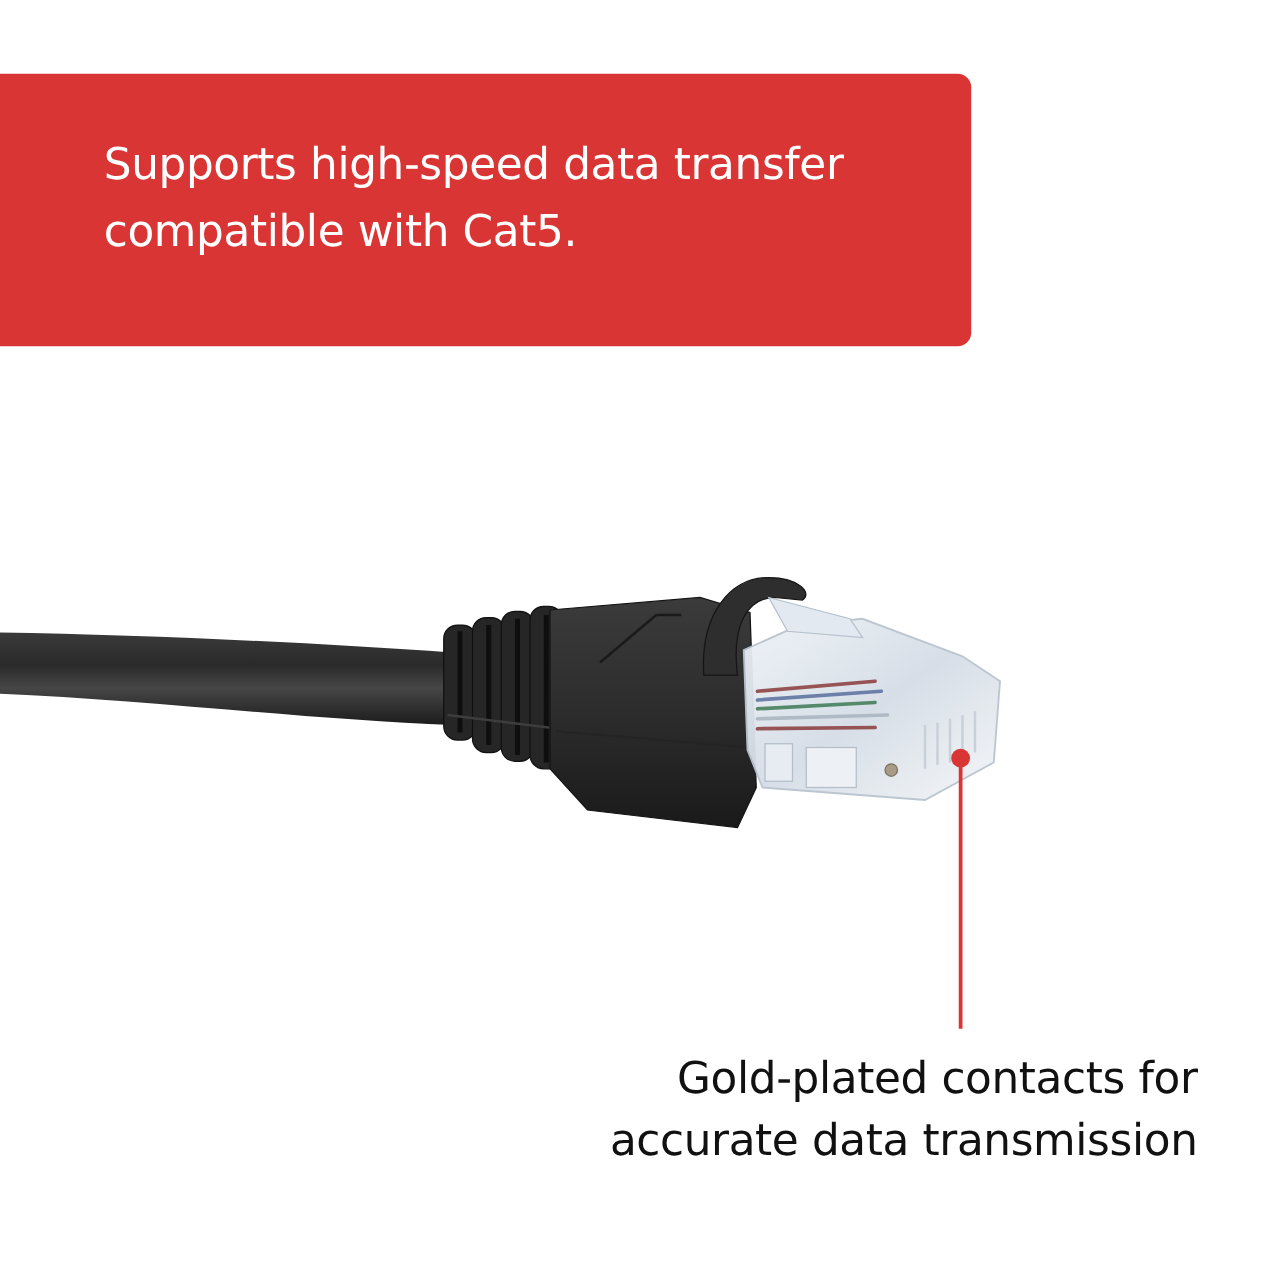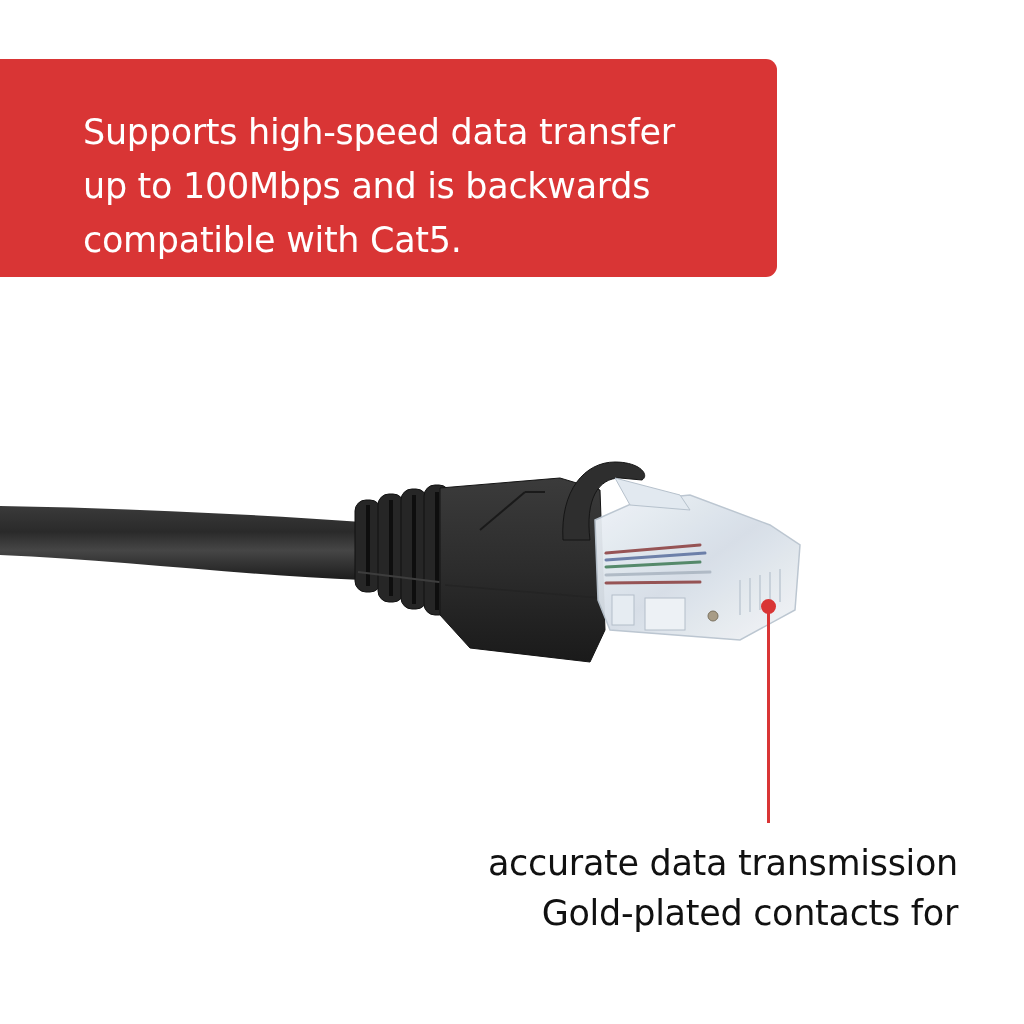--- a/index.html
+++ b/index.html
@@ -75,21 +75,20 @@
     }
     .caption span { display: block; white-space: nowrap; }
   </style>
 </head>
 <body>
 
 <div class="banner">
 </div>
 <p class="banner-text">
   <span>Supports high-speed data transfer</span>
-  <span>up to 100Mbps and is backwards</span>
   <span>compatible with Cat5.</span>
 </p>
 
 <svg class="product" viewBox="0 440 820 240" xmlns="http://www.w3.org/2000/svg">
   <defs>
     <linearGradient id="cableGrad" x1="0" y1="0" x2="0" y2="1">
       <stop offset="0" stop-color="#3a3a3a"></stop>
       <stop offset="0.35" stop-color="#2a2a2a"></stop>
       <stop offset="0.6" stop-color="#464646"></stop>
       <stop offset="1" stop-color="#1c1c1c"></stop>
@@ -151,15 +150,15 @@
 
   <rect x="612" y="595" width="22" height="30" fill="#e6ecf2" stroke="#b3bec9"></rect>
   <rect x="645" y="598" width="40" height="32" fill="#edf1f5" stroke="#b3bec9"></rect>
   <circle cx="713" cy="616" r="5" fill="#a89c86" stroke="#7b7260"></circle>
 </svg>
 
 <div class="callout-line"></div>
 <div class="callout-dot"></div>
 
 <p class="caption">
+  <span>Gold-plated contacts for</span>
   <span>accurate data transmission</span>
-  <span>Gold-plated contacts for</span>
 </p>
 
 </body></html>

